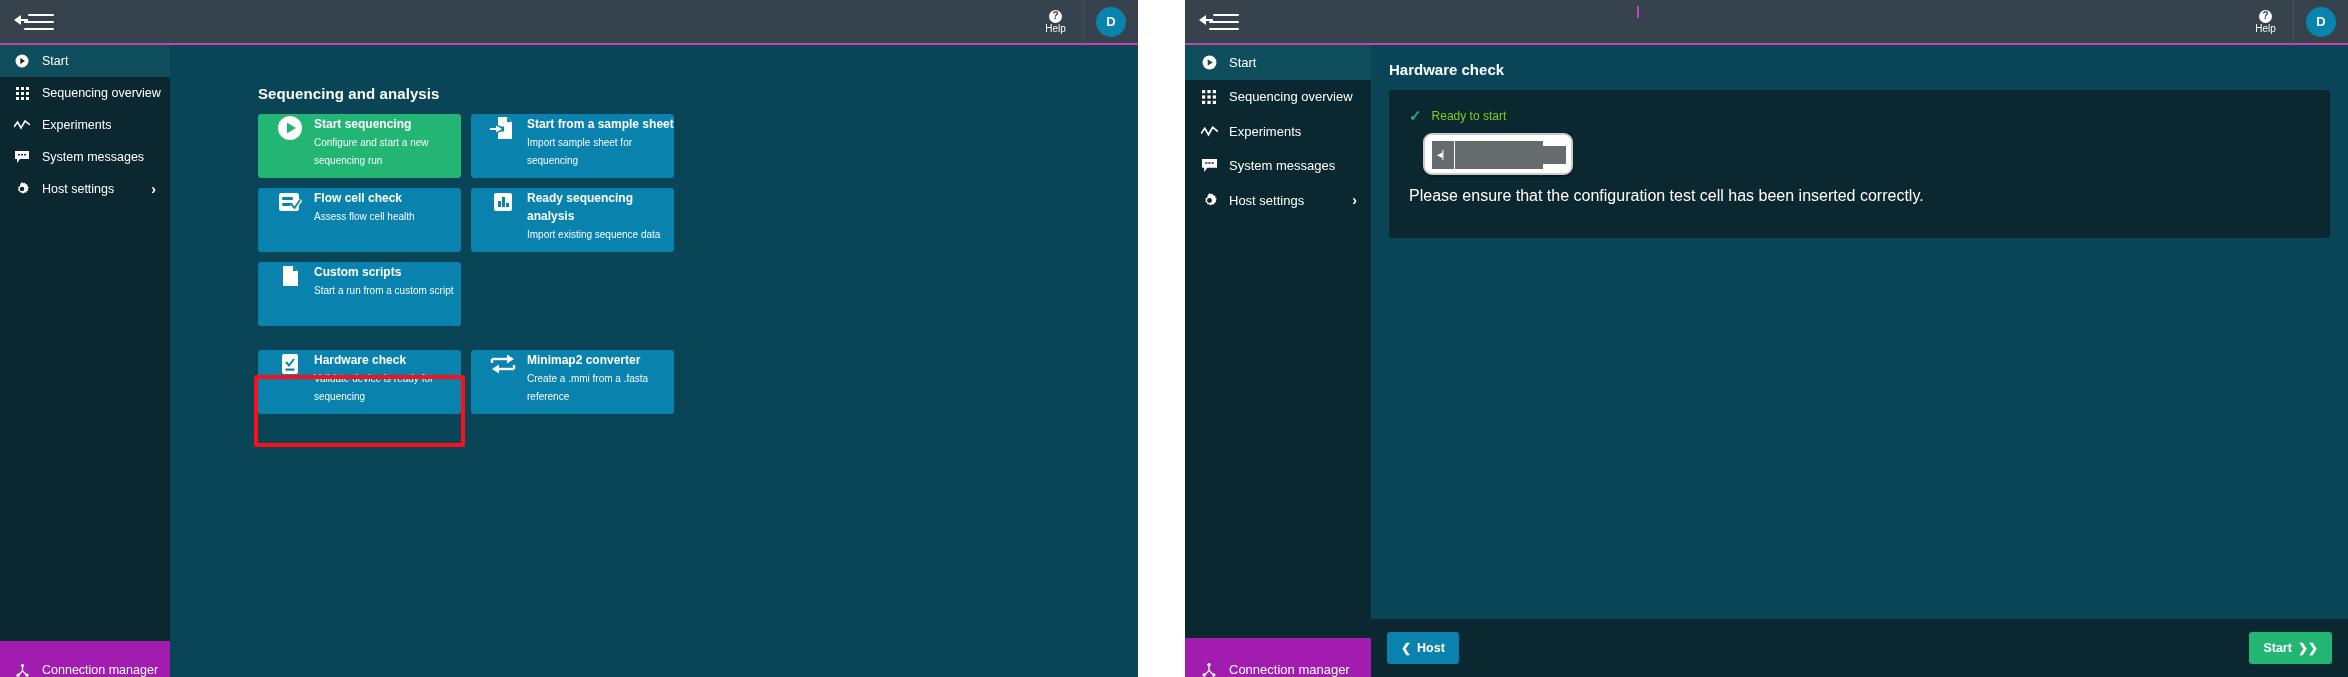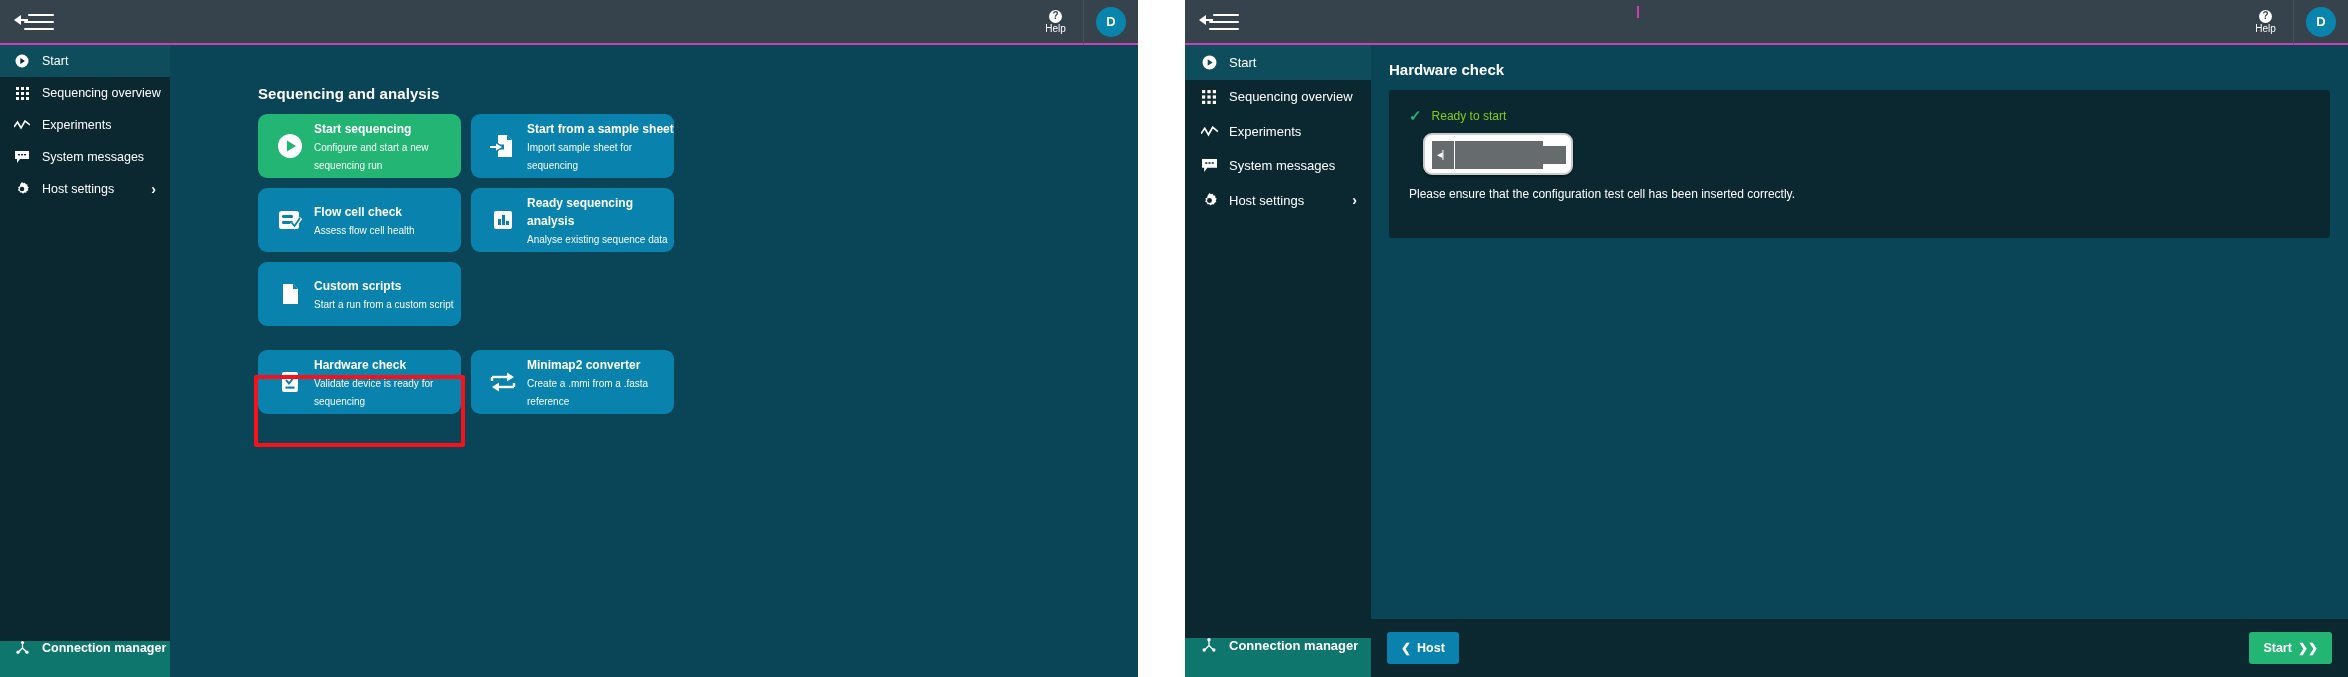--- a/index.html
+++ b/index.html
@@ -83,41 +83,41 @@
   .nav-ico {
     width: 24px; flex: 0 0 24px;
     display: flex; align-items: center; justify-content: center;
     color: #fff;
   }
   .nav-label { margin-left: 8px; flex: 1; white-space: nowrap; }
   .nav-chevron { margin-right: 14px; font-size: 14px; font-weight: bold; color: #fff; }
 
   .conn-mgr {
     height: 36px; flex: 0 0 36px;
-    background: #0f766e;
-    display: flex; align-items: flex-start; padding-left: 10px;
-    color: #fff; font-size: 12.5px; cursor: pointer; font-weight: bold;
+    background: #a21caf;
+    display: flex; align-items: flex-end; padding-left: 10px;
+    color: #fff; font-size: 12.5px; cursor: pointer;
   }
   .panel-right .conn-mgr { height: 39px; flex: 0 0 39px; padding-left: 12px; font-size: 13px; }
 
   
   .main-left {
     flex: 1; background: #0a4557;
     padding: 40px 0 0 88px;
     overflow: hidden;
   }
   .section-title {
     color: #ffffff; font-size: 15px; font-weight: bold;
     margin-bottom: 12px; letter-spacing: .1px;
   }
   .card-grid { display: flex; flex-wrap: wrap; gap: 10px; width: 426px; }
   .card {
     width: 203px; height: 64px;
-    background: #0982ae; border-radius: 9px;
-    display: flex; align-items: center;
+    background: #0982ae; border-radius: 3px;
+    display: flex; 
     padding-left: 18px; cursor: pointer;
     position: relative;
   }
   .card.green { background: #22b573; }
   .card-ico { flex: 0 0 28px; height: 28px; display: flex; align-items: center; justify-content: center; color: #fff; }
   .card-text { margin-left: 10px; }
   .card-title { color: #fff; font-size: 12px; font-weight: bold; line-height: 1.35; }
   .card-sub   { color: #fff; font-size: 10px; line-height: 1.4; opacity: .97; }
 
   .utilities-wrap { margin-top: 24px; }
@@ -153,21 +153,21 @@
   .fc-left { position: absolute; left: 0; top: 0; width: 22px; height: 28px; background: #666b6e; }
   .fc-main {
     position: absolute; left: 23px; top: 0; width: 88px; height: 28px; background: #666b6e;
   }
   .fc-tab { position: absolute; left: 111px; top: 5px; width: 23px; height: 18px; background: #666b6e; }
   .fc-tab2 { position: absolute; left: 95px; top: 5px; width: 20px; height: 18px; background: #666b6e; }
   .fc-glyph {
     position: absolute; left: 5px; top: 8px;
     color: #ffffff; font-size: 11px; line-height: 1; letter-spacing: -1px;
   }
-  .hw-note { color: #ffffff; font-size: 12px; }
+  .hw-note { color: #ffffff; font-size: 16px; }
 
   .footer-bar {
     height: 58px; flex: 0 0 58px;
     background: #0b2830;
     display: flex; align-items: center; justify-content: space-between;
     padding: 0 16px;
   }
   .btn {
     height: 32px; min-width: 62px;
     border: none; border-radius: 3px;
@@ -359,21 +359,21 @@
                   <rect x="4" y="4" width="18" height="18" rx="2" fill="#fff"></rect>
                   <g fill="#0982ae">
                       <rect x="8" y="12" width="3" height="6"></rect>
                       <rect x="12" y="8" width="3" height="10"></rect>
                       <rect x="16" y="14" width="3" height="4"></rect>
                     </g>
                 </svg>
               </span>
               <span class="card-text">
                 <span class="card-title">Ready sequencing analysis</span><br>
-                <span class="card-sub">Analyse existing sequence data</span>
+                <span class="card-sub">Import existing sequence data</span>
               </span>
             </div>
 
             <div class="card">
               <span class="card-ico">
                 <svg width="26" height="26" viewBox="0 0 26 26">
                   <path fill="#fff" d="M6 3 h10 l5 5 v15 h-15 z"></path>
                   <path fill="#0982ae" d="M16 3 v5 h5 z"></path>
                 </svg>
               </span>

